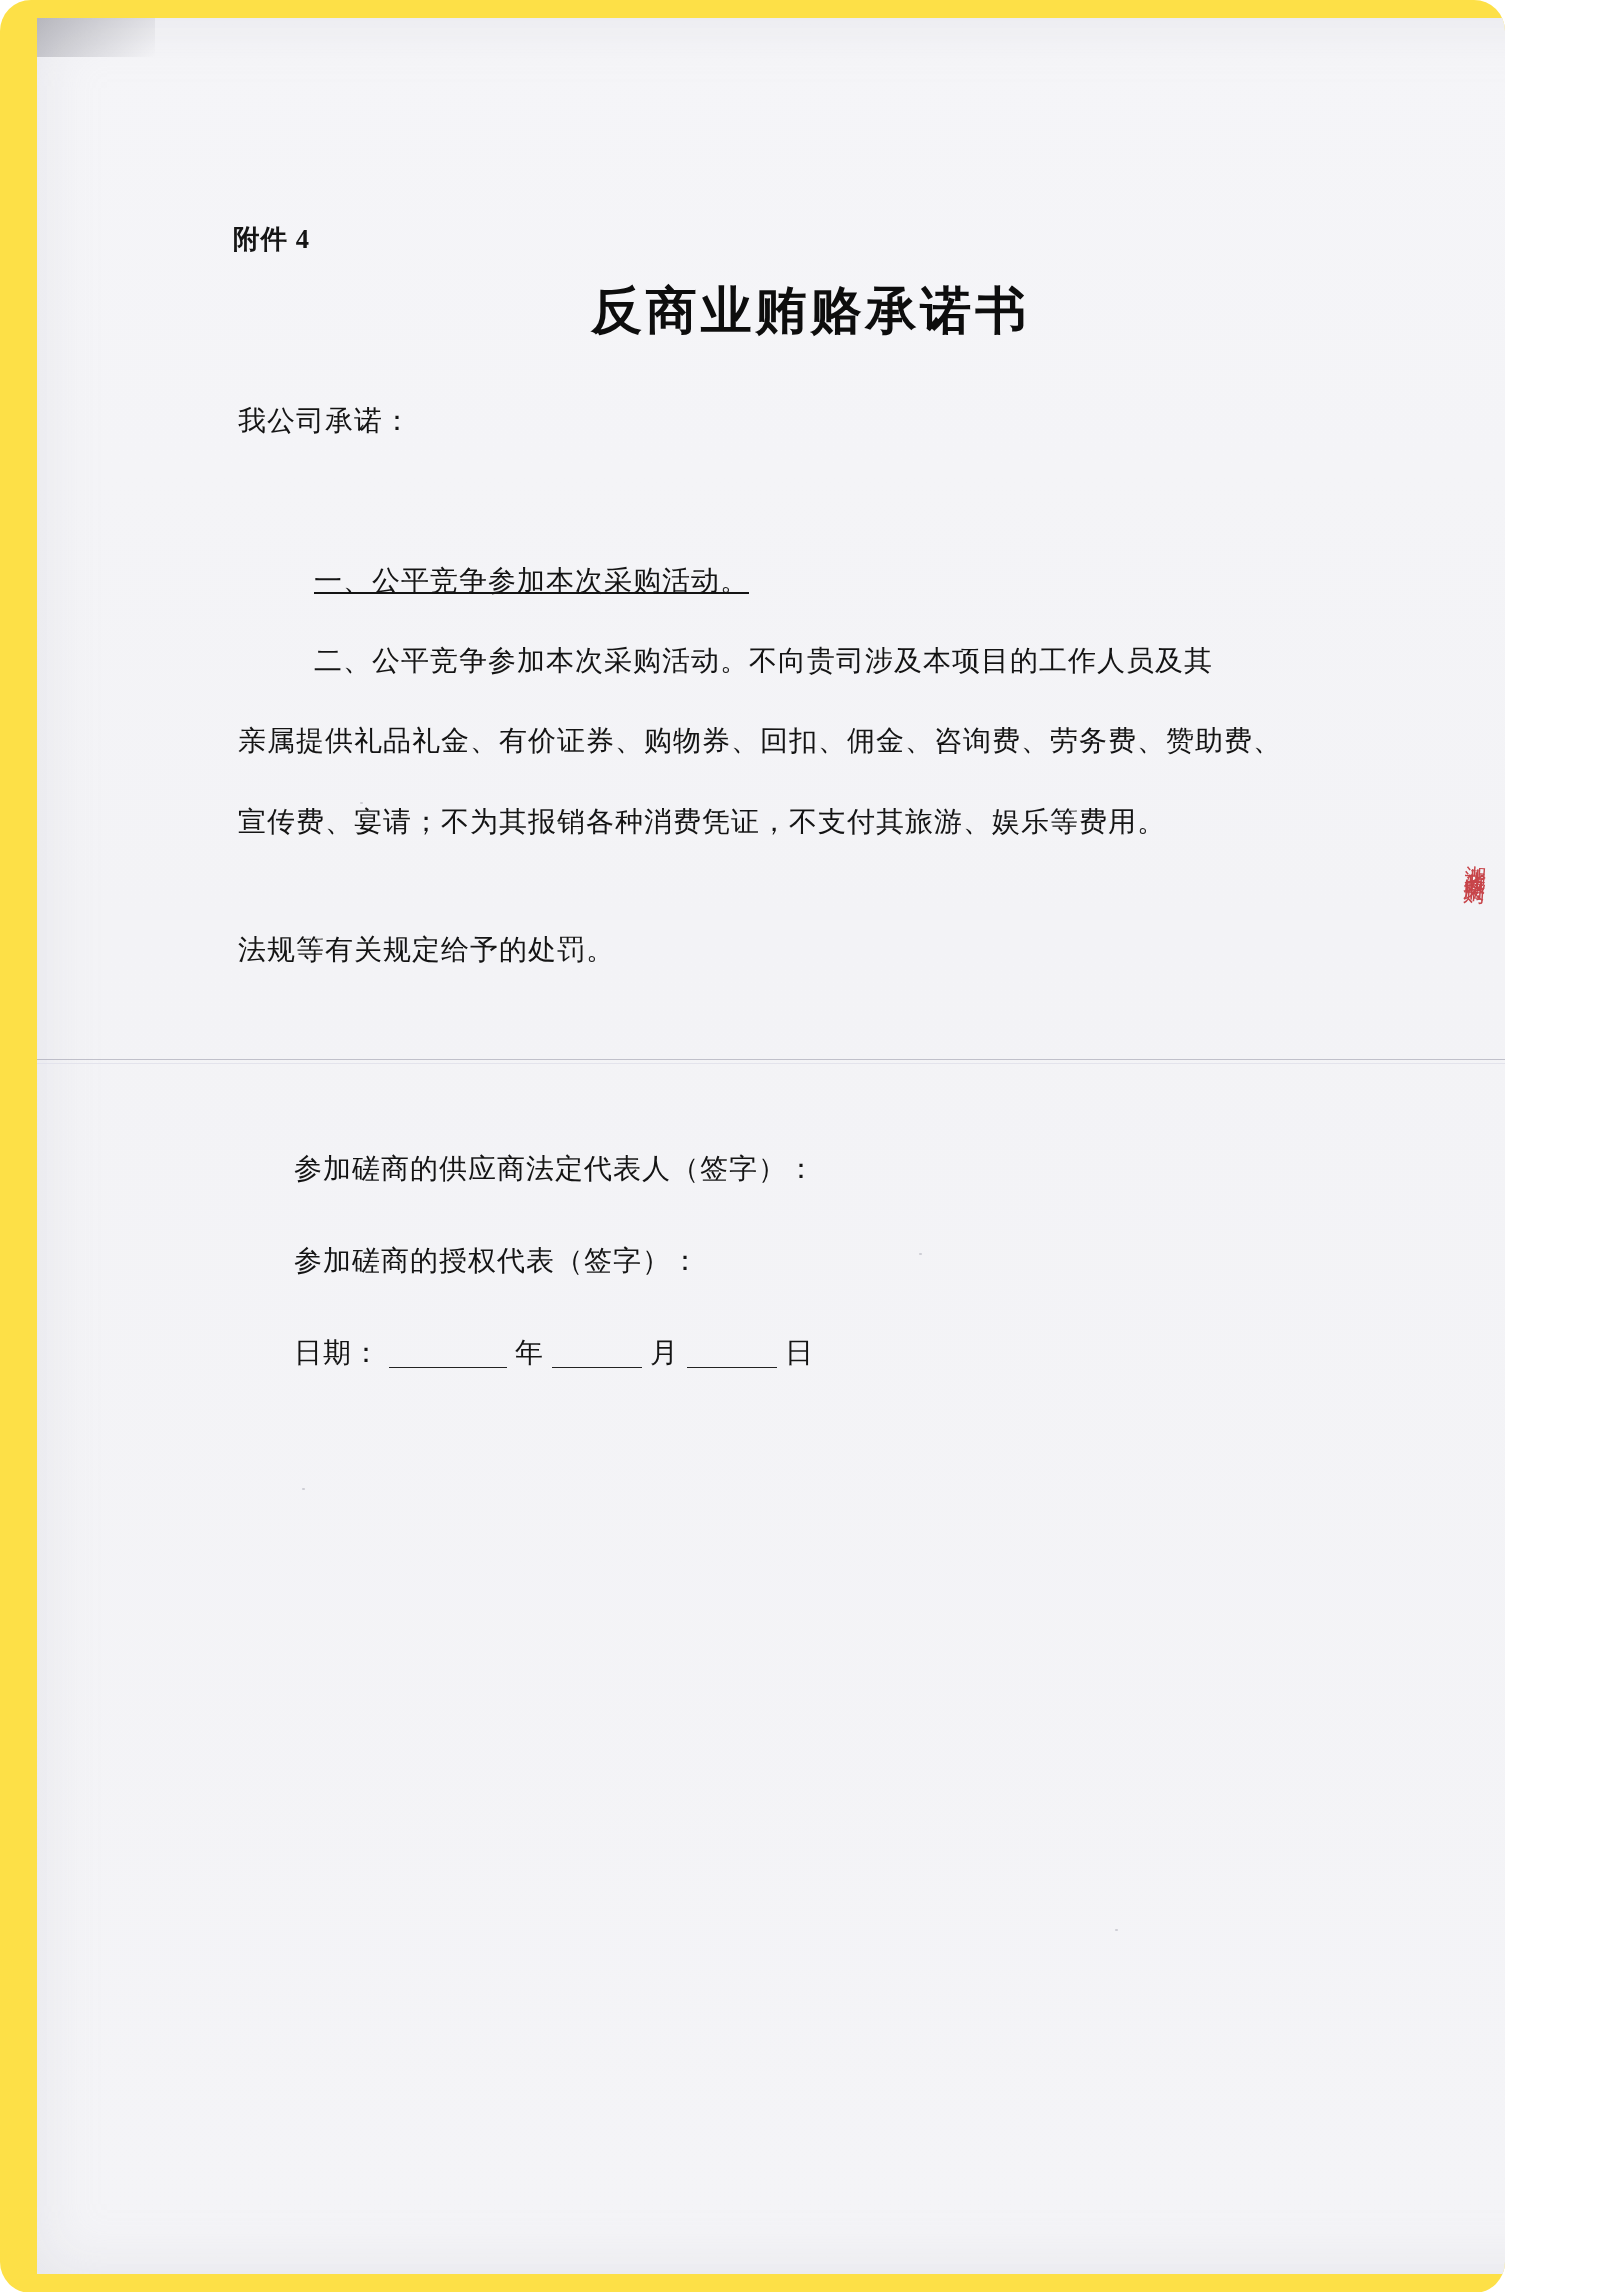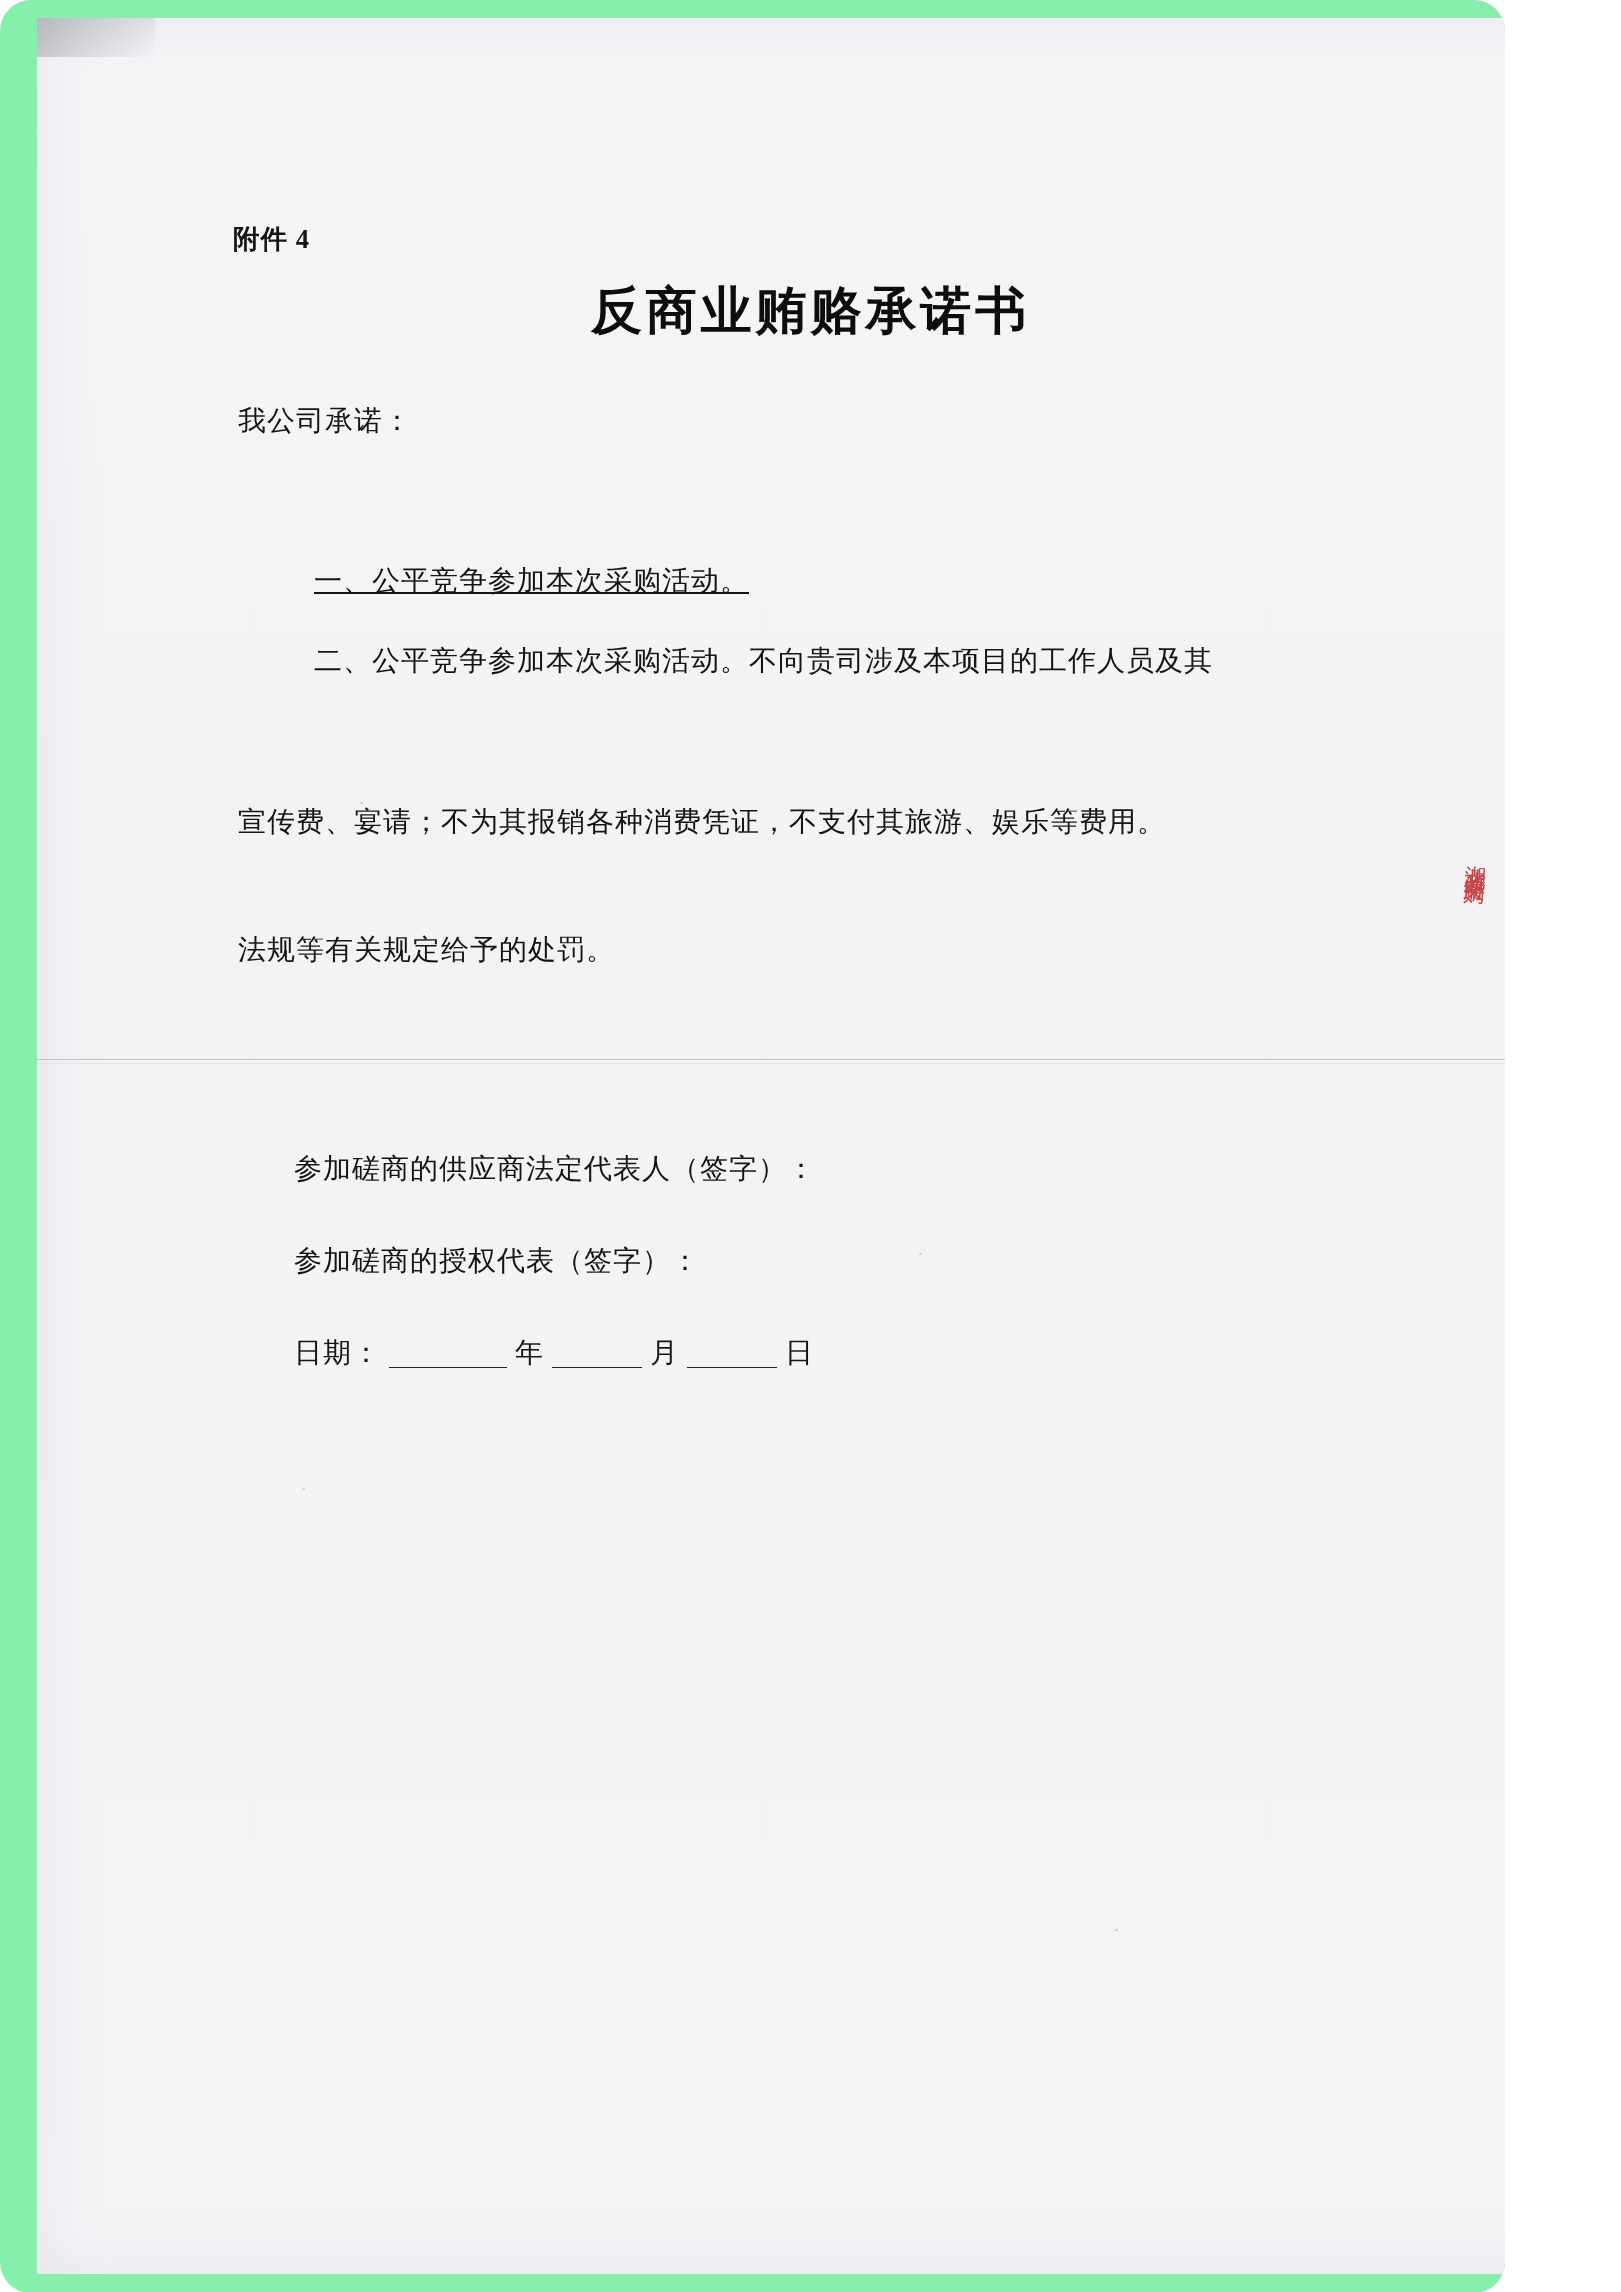--- a/index.html
+++ b/index.html
@@ -7,21 +7,21 @@
     padding: 0;
     background: #ffffff;
   }
   body {
     font-family: "Liberation Serif", serif;
   }
   .page {
     position: relative;
     width: 1505px;
     height: 2293px;
-    background: #86efac;
+    background: #fde047;
     overflow: hidden;
     border-radius: 31px;
   }
   
   .scan {
     position: absolute;
     left: 37px;
     top: 17.6px;
     width: 1547px;
     height: 2256px;
@@ -142,20 +142,21 @@
 
   <div class="attachment-label">附件 4</div>
 
   <div class="doc-title">反商业贿赂承诺书</div>
 
   <div class="para promise">我公司承诺：</div>
 
 
   <div class="para item1">一、公平竞争参加本次采购活动。</div>
   <div class="para item2a">二、公平竞争参加本次采购活动。不向贵司涉及本项目的工作人员及其</div>
+  <div class="para item2b">亲属提供礼品礼金、有价证券、购物券、回扣、佣金、咨询费、劳务费、赞助费、</div>
   <div class="para item2c">宣传费、宴请；不为其报销各种消费凭证，不支付其旅游、娱乐等费用。</div>
   <div class="para item3b">法规等有关规定给予的处罚。</div>
 
   <div class="para sig1">参加磋商的供应商法定代表人（签字）：</div>
   <div class="para sig2">参加磋商的授权代表（签字）：</div>
 
   <div class="para sig3">
     <span>日期：</span>
     <span class="blank-line bl-year"></span>
     <span>年</span>

